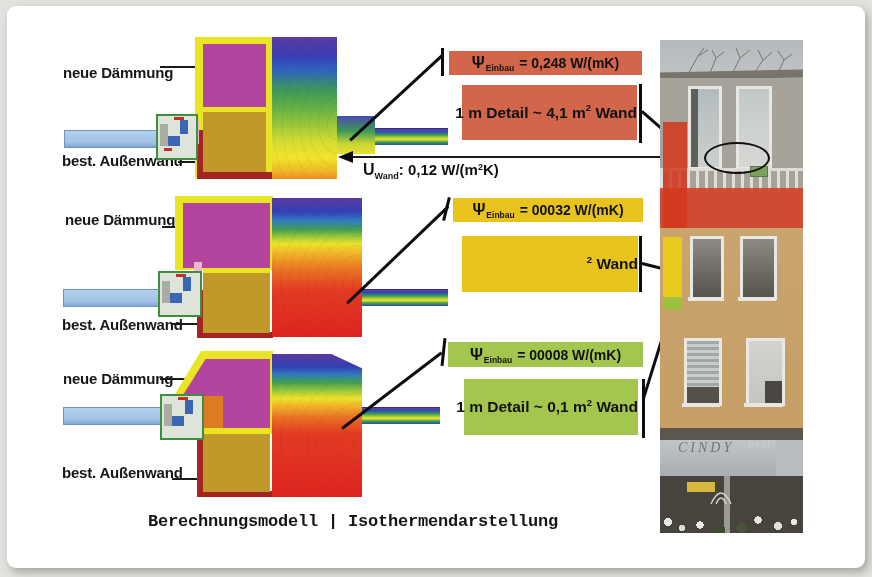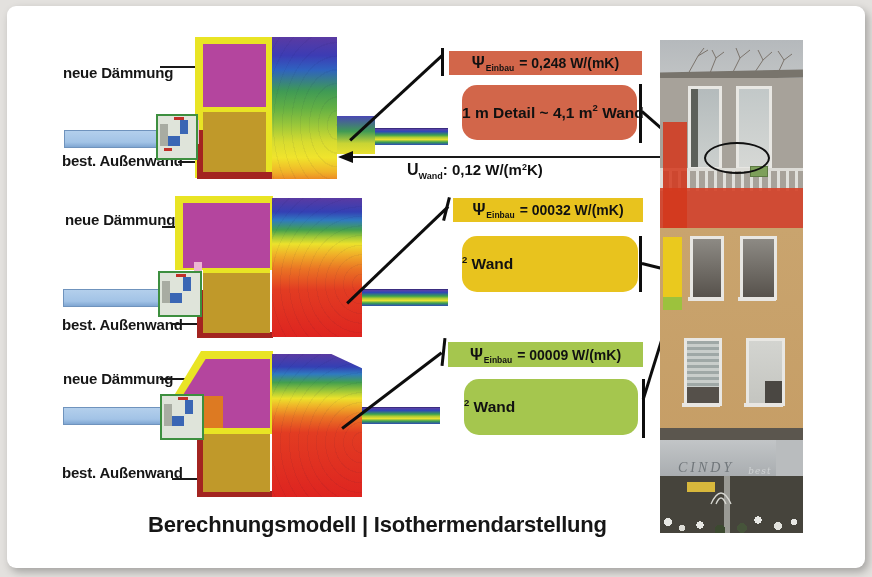--- a/index.html
+++ b/index.html
@@ -14,39 +14,39 @@
     background:#ffffff;border-radius:9px;
     box-shadow:3px 4px 8px rgba(0,0,0,0.28);
   }
   .abs{position:absolute;}
   
   .side-label{
     position:absolute;font-weight:bold;font-size:15px;color:#161616;
     white-space:nowrap;letter-spacing:-0.2px;
   }
   .caption{
-    position:absolute;font-weight:bold;font-size:22px;color:#161616;
-    letter-spacing:-0.2px;white-space:nowrap;
+    position:absolute;font-weight:bold;font-size:17px;color:#161616;
+    letter-spacing:-0.2px;white-space:nowrap;font-family:Liberation Mono, monospace;
   }
   
   .psibox{
     position:absolute;display:flex;align-items:center;justify-content:center;
     font-weight:bold;color:#111;
   }
   .psi-sym{font-size:16px;line-height:1;}
   .psi-sub{font-size:8.5px;position:relative;top:5px;margin-left:1px;}
   .psi-val{font-size:14px;margin-left:5px;white-space:pre;}
   .detailbox{
-    position:absolute;display:flex;align-items:center;justify-content:flex-start;
-    font-weight:bold;color:#111;font-size:15.5px;border-radius:15px;
+    position:absolute;display:flex;align-items:center;justify-content:flex-end;
+    font-weight:bold;color:#111;font-size:15.5px;
   }
   .detailbox span{white-space:pre;}
   .detailbox .sup{font-size:9.5px;position:relative;top:-5px;}
   .ulabel{
-    position:absolute;font-weight:bold;color:#111;font-size:15px;white-space:nowrap;margin-left:44px;
+    position:absolute;font-weight:bold;color:#111;font-size:15px;white-space:nowrap;
   }
   .ulabel .sub{font-size:9px;position:relative;top:4px;}
   .ulabel .sup{font-size:9px;position:relative;top:-5px;}
   
   .hline{position:absolute;height:2px;background:#191919;}
   .dline{position:absolute;height:2.6px;background:#0d0d0d;transform-origin:0 50%;}
   .tick{position:absolute;width:3px;background:#0d0d0d;}
   .arrowhead{
     position:absolute;width:0;height:0;
     border-top:6px solid transparent;border-bottom:6px solid transparent;
@@ -208,23 +208,24 @@
       <span class="psi-val">= 00032 W/(mK)</span>
   </div>
   <div class="detailbox" style="left: 455px; top: 230px; width: 176px; height: 56px; background: rgb(232, 195, 30);">
       <span class="sup">2</span>
       <span> Wand</span>
   </div>
 
   <div class="psibox" style="left: 441px; top: 336px; width: 195px; height: 25px; background: rgb(165, 198, 78);">
     <span class="psi-sym">Ψ</span>
       <span class="psi-sub">Einbau</span>
-      <span class="psi-val">= 00009 W/(mK)</span>
+      <span class="psi-val">= 00008 W/(mK)</span>
   </div>
   <div class="detailbox" style="left: 457px; top: 373px; width: 174px; height: 56px; background: rgb(165, 198, 78);">
+    <span>1 m Detail ~ 0,1 m</span>
       <span class="sup">2</span>
       <span> Wand</span>
   </div>
 
   <div class="caption" style="left:141px;top:506px;">Berechnungsmodell | Isothermendarstellung</div>
 </div>
 
 <div id="photo">
 
   <div class="pw" style="left:0;top:0;width:143px;height:36px;background:linear-gradient(180deg,#b5b9bc,#c0c3c4);"></div>
@@ -263,21 +264,21 @@
   <div class="win" style="left:24px;top:298px;width:32px;height:62px;background:repeating-linear-gradient(180deg,#9fa8a6 0 3px,#c9cecb 3px 6px);">
     <div class="pw" style="left:0;top:46px;width:32px;height:16px;background:#55504a;"></div>
   </div>
   <div class="win" style="left:86px;top:298px;width:33px;height:62px;background:linear-gradient(180deg,#d3d4d0,#c4c5c0);">
     <div class="pw" style="left:16px;top:40px;width:17px;height:22px;background:#4a4742;"></div>
   </div>
   <div class="pw" style="left:22px;top:363px;width:38px;height:4px;background:#e8e6e2;"></div>
   <div class="pw" style="left:84px;top:363px;width:39px;height:4px;background:#e8e6e2;"></div>
 
   <div class="pw" style="left:0;top:388px;width:143px;height:12px;background:#5b564e;"></div>
-  <div class="pw" style="left:0;top:400px;width:116px;height:36px;background:linear-gradient(180deg,#c2c5c7,#a9adb0);display:flex;align-items:flex-end;">
+  <div class="pw" style="left:0;top:400px;width:116px;height:36px;background:linear-gradient(180deg,#c2c5c7,#a9adb0);display:flex;align-items:flex-start;">
     <span class="sign-name" style="margin-left:18px;">CINDY</span>
     <span class="sign-script" style="margin-left:14px;">best</span>
   </div>
   <div class="pw" style="left:0;top:436px;width:143px;height:57px;background:#46443c;">
     <div class="pw" style="left:64px;top:0;width:6px;height:57px;background:#9a9a94;"></div>
     <div class="pw" style="left:27px;top:6px;width:28px;height:10px;background:#d8b83c;"></div>
     <svg class="pw" style="left:48px;top:12px;" width="26" height="18">
       <path d="M3,16 Q13,-6 23,16 M8,16 Q13,4 18,16" stroke="#d8d8d2" stroke-width="1.3" fill="none"></path>
     </svg>
     <div class="pw" style="left:0;top:30px;width:143px;height:27px;background:

